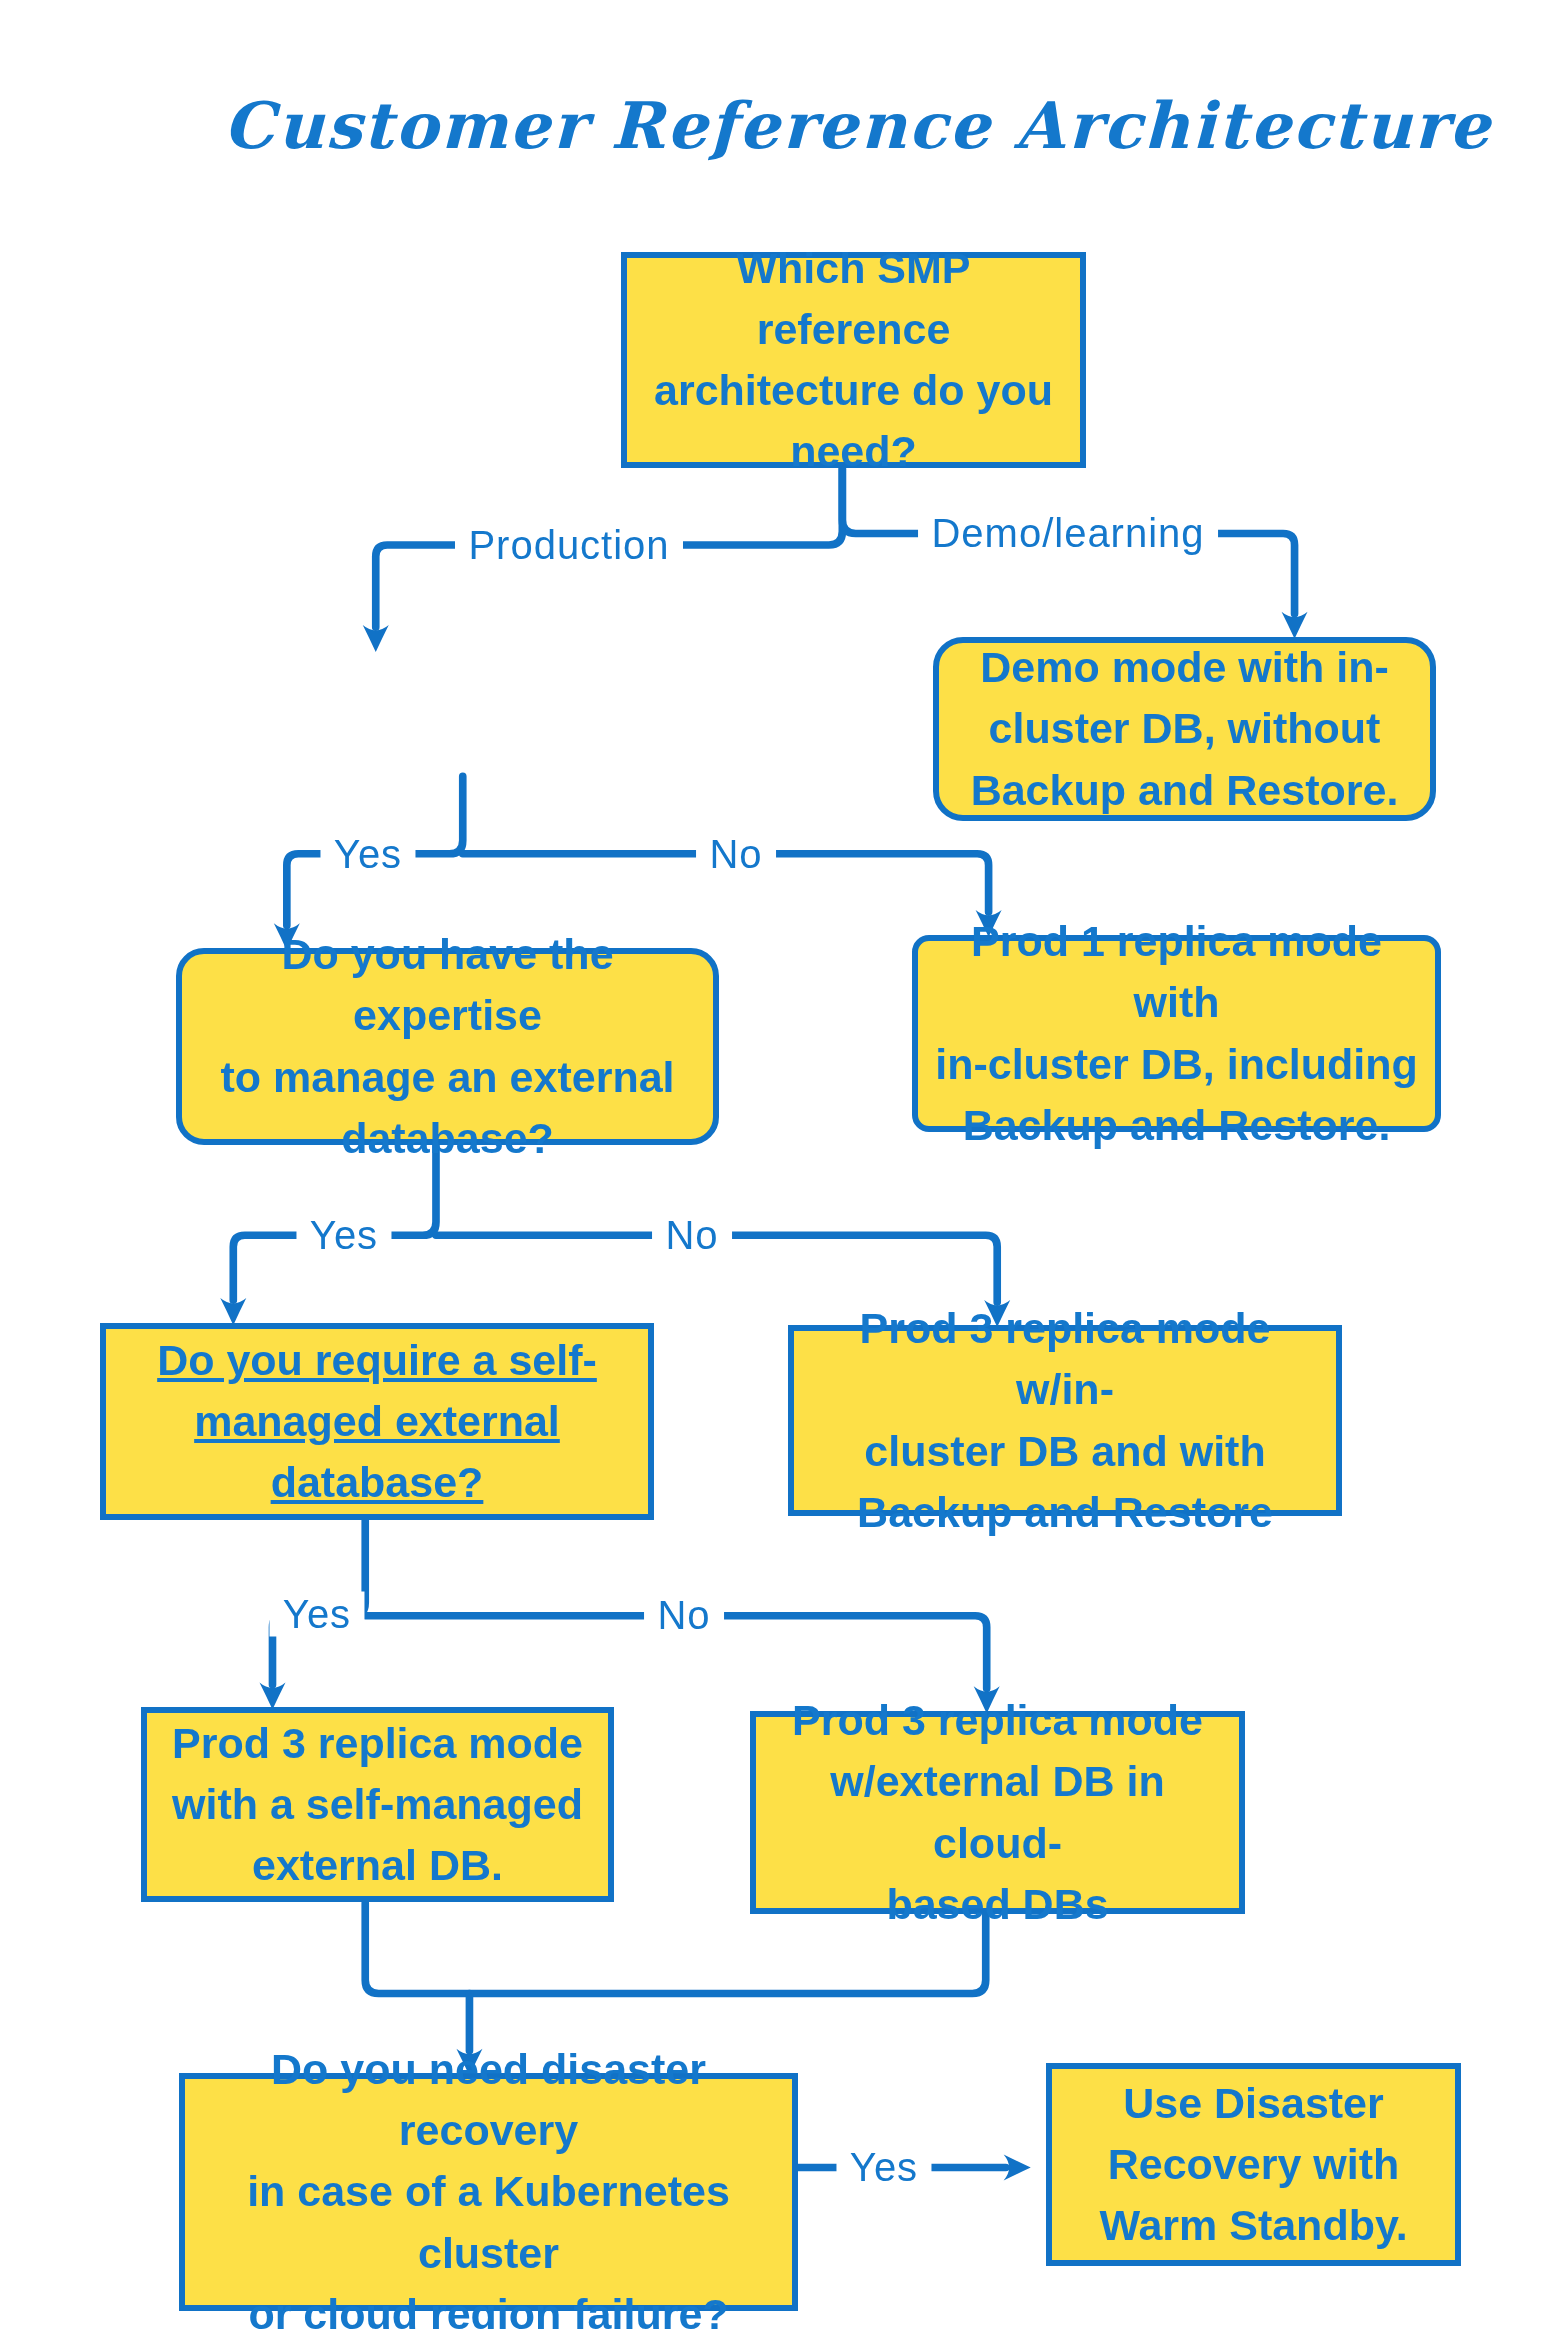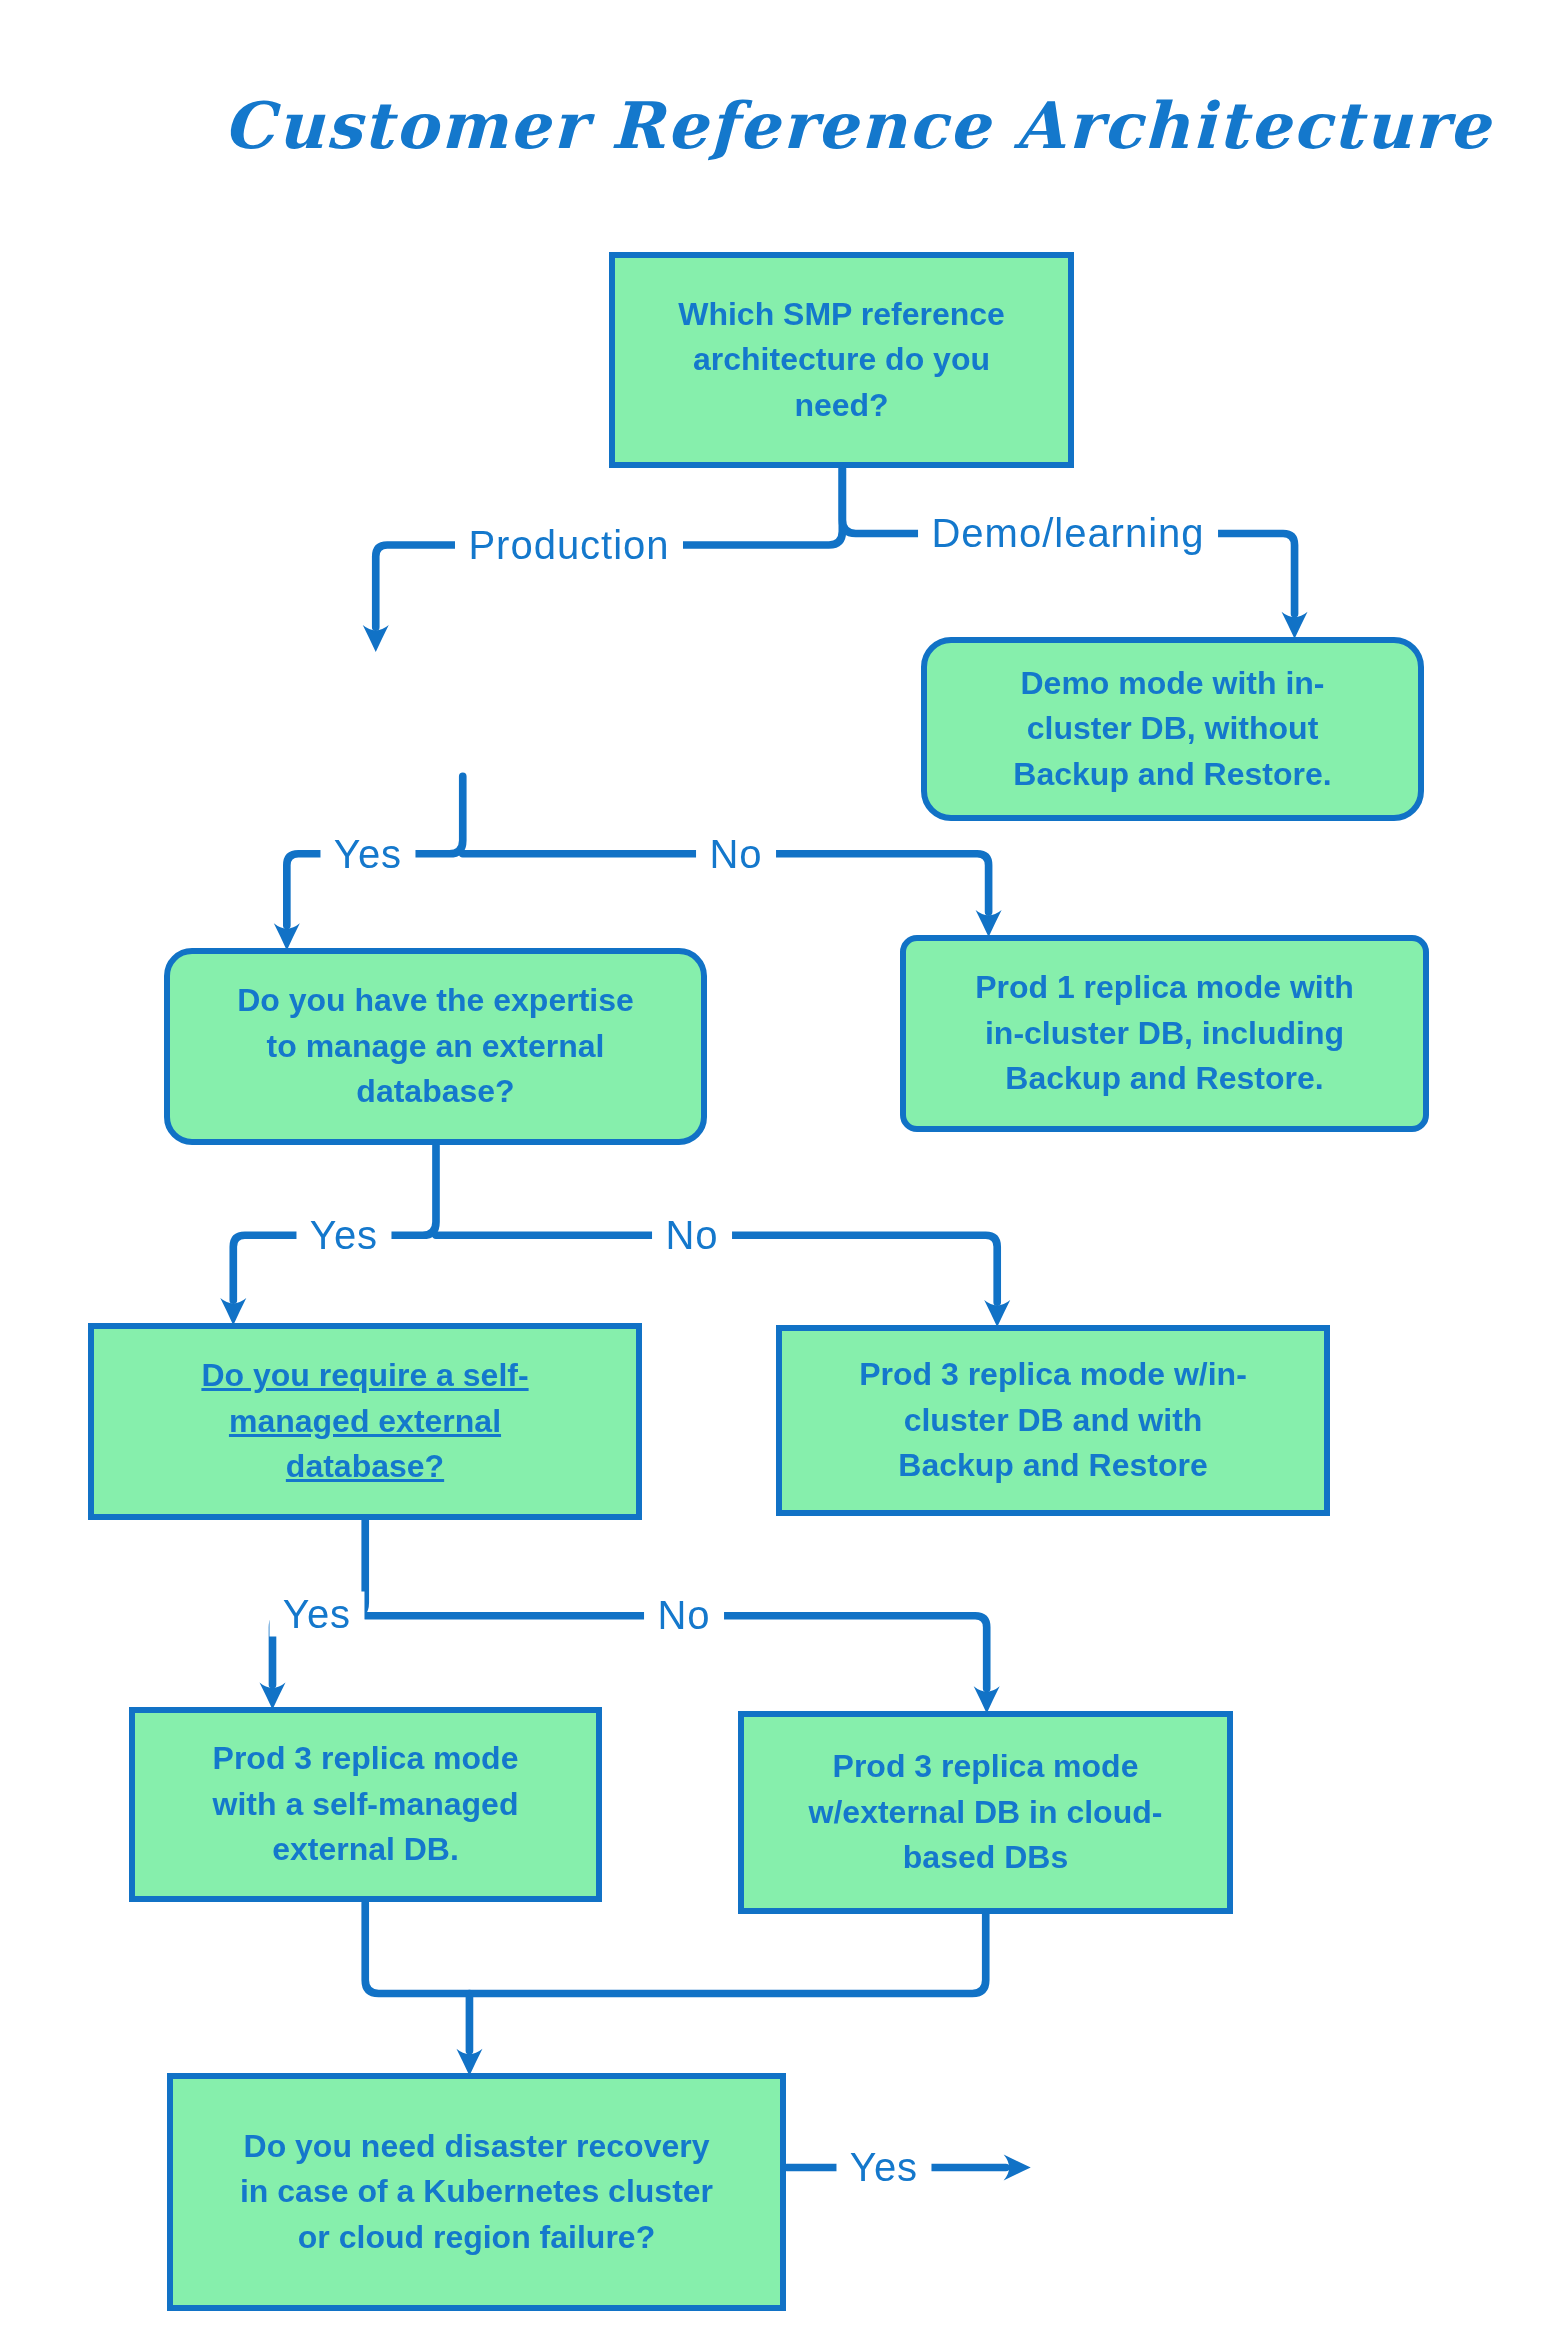--- a/index.html
+++ b/index.html
@@ -34,31 +34,32 @@
     stroke:var(--line);
     stroke-width:8;
     stroke-linecap:round;
     stroke-linejoin:round;
   }
   svg.wires marker path{fill:var(--line);}
   .node{
     position:absolute;
     box-sizing:border-box;
     border:6.7px solid var(--line);
-    background:#86efac;
+    background:#fde047;
     color:var(--text);
     font-weight:bold;
-    font-size:32px;
+    font-size:43px;
     line-height:1.42;
     display:flex;
     align-items:center;
     justify-content:center;
     text-align:center;
     white-space:pre-line;
     padding:5.7px 15.3px;
+    margin-left:12px;
   }
   .edge-label{
     position:absolute;
     transform:translate(-50%,-50%);
     background:var(--bg);
     color:var(--text);
     font-size:40px;
     font-weight:normal;
     padding:0 13.4px;
     white-space:nowrap;
@@ -134,20 +135,23 @@
 Backup and Restore</div>
   <div class="node" id="n-prod3self">Prod 3 replica mode
 with a self-managed
 external DB.</div>
   <div class="node" id="n-prod3cloud">Prod 3 replica mode
 w/external DB in cloud-
 based DBs</div>
   <div class="node" id="n-drq">Do you need disaster recovery
 in case of a Kubernetes cluster
 or cloud region failure?</div>
+  <div class="node" id="n-drres">Use Disaster
+Recovery with
+Warm Standby.</div>
 
   <div class="edge-label" style="left:569px;top:545px;">Production</div>
   <div class="edge-label" style="left:1068px;top:533px;">Demo/learning</div>
   <div class="edge-label" style="left:368px;top:854px;">Yes</div>
   <div class="edge-label" style="left:736px;top:854px;">No</div>
   <div class="edge-label" style="left:344px;top:1235px;">Yes</div>
   <div class="edge-label" style="left:692px;top:1235px;">No</div>
   <div class="edge-label" style="left:317px;top:1614px;">Yes</div>
   <div class="edge-label" style="left:684px;top:1615px;">No</div>
   <div class="edge-label" style="left:884px;top:2167px;">Yes</div>

